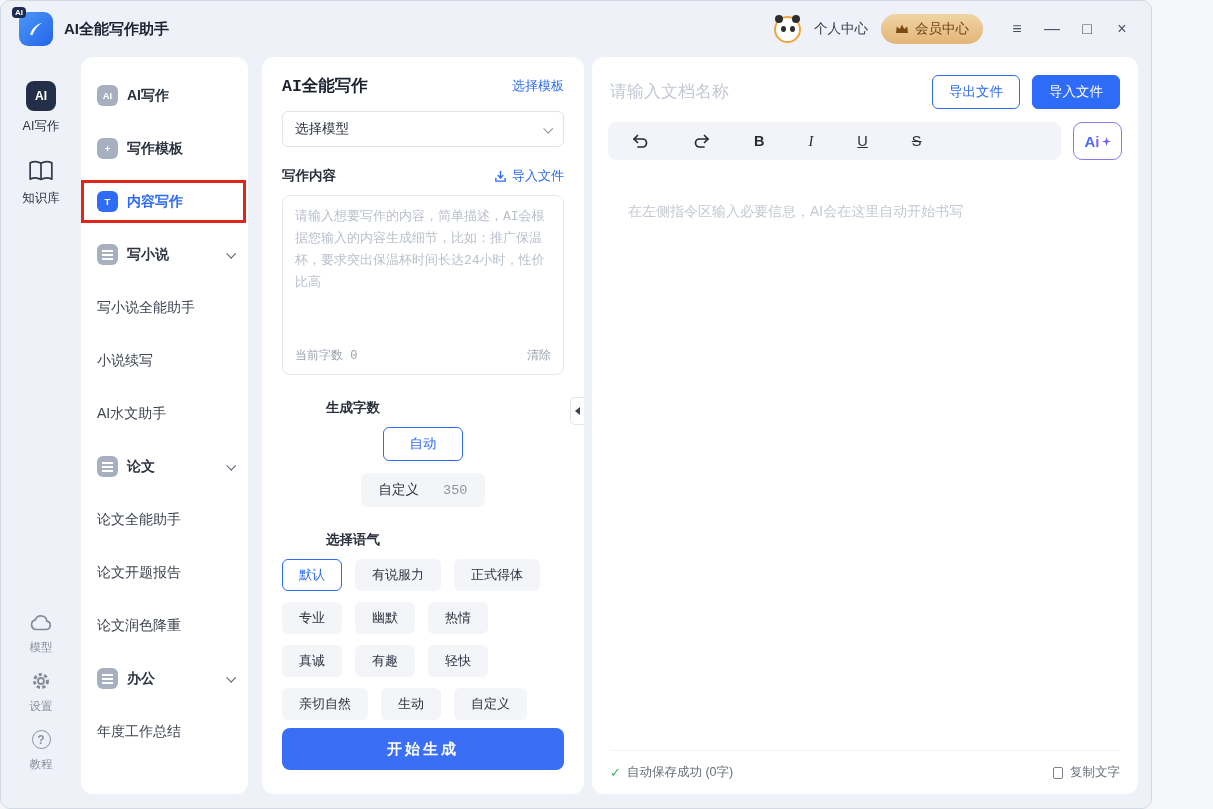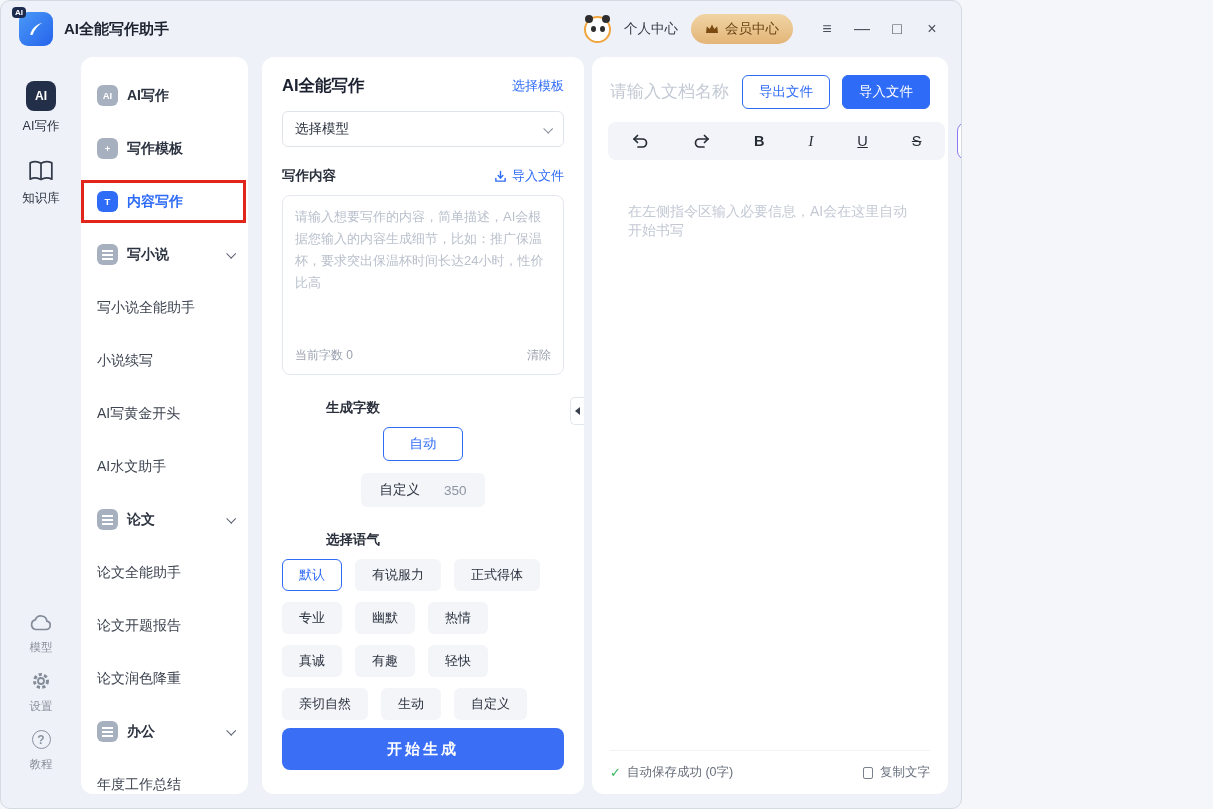--- a/index.html
+++ b/index.html
@@ -1,19 +1,19 @@
 <!DOCTYPE html>
 <html><head>
 <meta charset="utf-8">
 <style>
   * { margin:0; padding:0; box-sizing:border-box; }
   html,body { width:1213px; height:809px; }
   body { font-family:"Liberation Sans","DejaVu Sans",sans-serif; background:#f4f6f9; overflow:hidden; color:#23272f; }
 
-  .window { width:962px; height:809px; display:flex; flex-direction:column;
+  .window { width:1152px; height:809px; display:flex; flex-direction:column;
             background:#eef1f7; border:1px solid #d4dae3; border-radius:10px; overflow:hidden; }
 
   
   .titlebar { height:56px; flex:0 0 56px; display:flex; align-items:center; padding:0 18px; gap:11px; }
   .app-icon { width:34px; height:34px; border-radius:9px; background:linear-gradient(135deg,#4a9af7,#2563eb);
               position:relative; display:flex; align-items:center; justify-content:center; flex:0 0 34px; }
   .logo-badge { position:absolute; top:-5px; left:-7px; background:#1d2b4f; color:#fff; font-size:8px;
                 font-weight:bold; padding:1px 3px; border-radius:4px; }
   .app-title { font-size:15px; font-weight:bold; color:#1c2230; }
   .tb-right { margin-left:auto; display:flex; align-items:center; gap:13px; }
@@ -59,21 +59,21 @@
   .ic-doc::before { content:""; position:absolute; left:5px; right:5px; top:6px; height:2px; background:#fff;
                     box-shadow:0 4px 0 #fff, 0 8px 0 #fff; }
   .m-item.sel { color:#2e6bf6; }
   .red-box { position:absolute; left:0; right:2px; top:5px; bottom:5px; border:3px solid #e1251b; pointer-events:none; }
   .chevron { width:7px; height:7px; border-right:1.7px solid #5a6170; border-bottom:1.7px solid #5a6170;
              transform:rotate(45deg) translateY(-1px); }
   .m-item .chevron { margin-left:auto; }
 
   
   .form-panel { width:322px; flex:0 0 322px; background:#fff; border-radius:12px; margin-right:8px;
-                padding:18px 20px 24px; display:flex; flex-direction:column; position:relative; }
+                padding:18px 20px 24px; display:flex; flex-direction:column; position:relative;font-family:Liberation Mono, monospace; }
   .fp-head { display:flex; align-items:center; justify-content:space-between; }
   .fp-title { font-size:16.5px; font-weight:bold; color:#1b2130; }
   .fp-link { font-size:13px; color:#2e6bf6; cursor:pointer; text-decoration:none; display:flex; align-items:center; gap:5px; }
   .fp-select { margin-top:14px; height:36px; border:1px solid #dfe3ea; border-radius:6px; display:flex;
                align-items:center; justify-content:space-between; padding:0 12px; font-size:13.5px; color:#2c3340; cursor:pointer; }
   .fp-select .chevron { border-color:#8a909c; }
   .fp-row { margin-top:20px; display:flex; align-items:center; justify-content:space-between; }
   .fp-label { font-size:13.5px; color:#2a303c; font-weight:bold; }
   .fp-ta-box { margin-top:10px; border:1px solid #e3e7ee; border-radius:8px; display:flex; flex-direction:column; height:180px; }
   .fp-textarea { flex:1; border:none; outline:none; resize:none; padding:10px 12px 0; font-family:inherit;
@@ -219,23 +219,20 @@
         <span>写小说</span>
         <span class="chevron"></span>
       </div>
       <div class="m-item m-sub">
         <span>写小说全能助手</span>
       </div>
       <div class="m-item m-sub">
         <span>小说续写</span>
       </div>
       <div class="m-item m-sub">
-        <span>AI写黄金开头</span>
-      </div>
-      <div class="m-item m-sub">
         <span>AI水文助手</span>
       </div>
       <div class="m-item">
         <span class="m-icon ic-doc"></span>
         <span>论文</span>
         <span class="chevron"></span>
       </div>
       <div class="m-item m-sub">
         <span>论文全能助手</span>
       </div>

